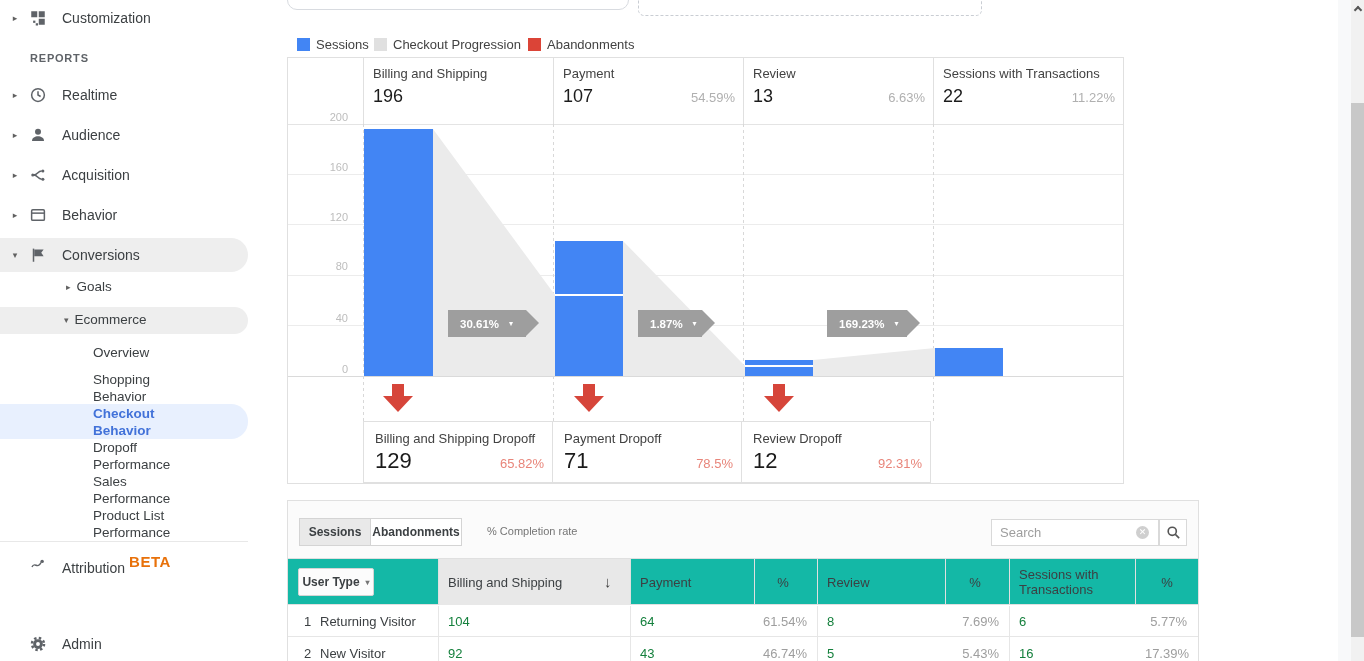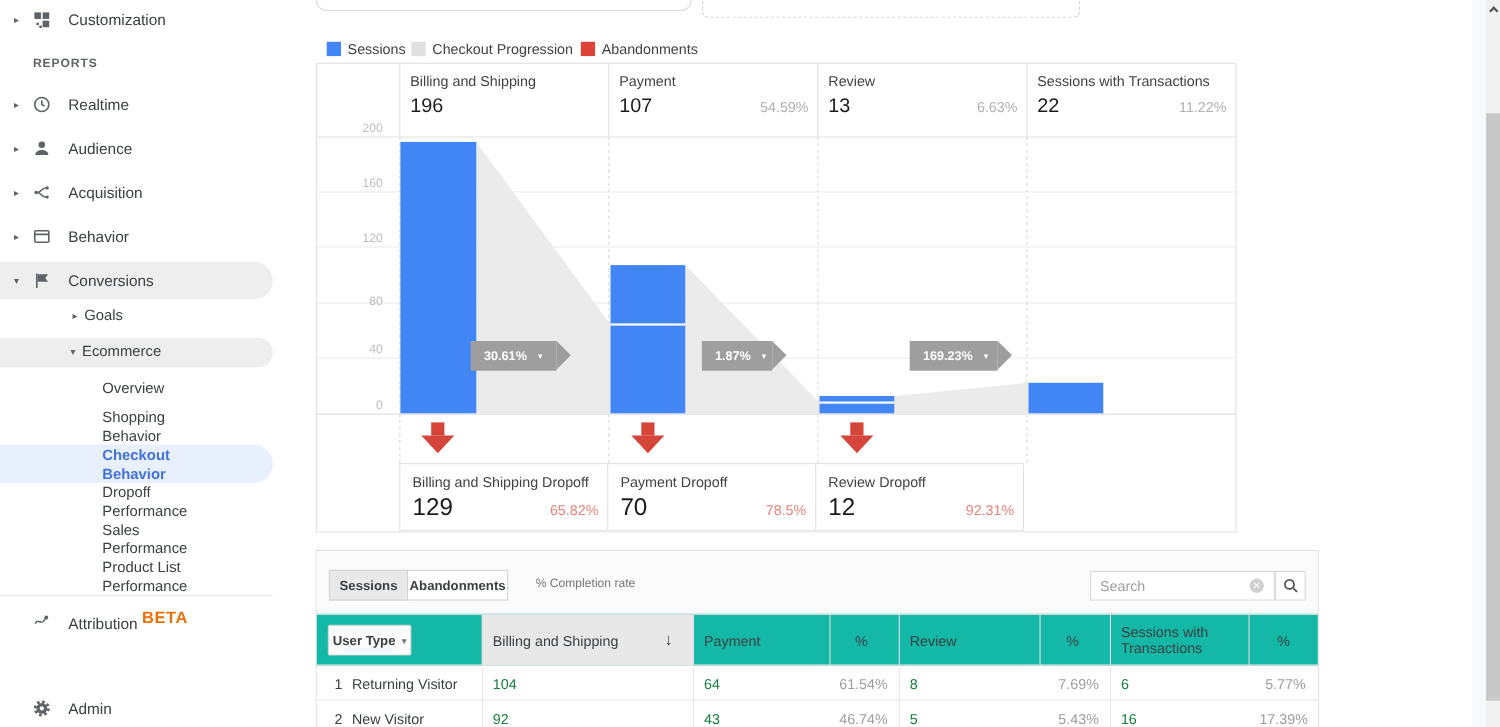--- a/index.html
+++ b/index.html
@@ -285,42 +285,42 @@
   <div class="hline" style="left:288px; top:124px; width:835px; background:#e4e4e4;"></div>
   <div class="hline" style="left:288px; top:174px; width:835px;"></div>
   <div class="hline" style="left:288px; top:224px; width:835px;"></div>
   <div class="hline" style="left:288px; top:275px; width:835px;"></div>
   <div class="hline" style="left:288px; top:325px; width:835px;"></div>
   <div class="hline" style="left:288px; top:376px; width:835px; background:#dadada;"></div>
 
   <div class="ylab" style="left:288px; top:111px;">200</div>
   <div class="ylab" style="left:288px; top:161px;">160</div>
   <div class="ylab" style="left:288px; top:211px;">120</div>
-  <div class="ylab" style="left:288px; top:268px;">80</div>
+  <div class="ylab" style="left:288px; top:260px;">80</div>
   <div class="ylab" style="left:288px; top:312px;">40</div>
   <div class="ylab" style="left:288px; top:363px;">0</div>
 
   <div class="vdash" style="left:363px; top:124px; height:297px;"></div>
   <div class="vdash" style="left:553px; top:124px; height:297px;"></div>
   <div class="vdash" style="left:743px; top:124px; height:297px;"></div>
   <div class="vdash" style="left:933px; top:124px; height:297px;"></div>
 
   <svg class="abs" style="left:287px; top:124px;" width="836" height="252" viewBox="0 0 836 252">
     <polygon points="146,5 268,171 268,252 146,252" fill="#ebebeb"></polygon>
     <polygon points="336,117 458,242 458,252 336,252" fill="#ebebeb"></polygon>
     <polygon points="526,236 648,224 648,252 526,252" fill="#ebebeb"></polygon>
     <rect x="77" y="5" width="69" height="247" fill="#4285f4"></rect>
     <rect x="268" y="117" width="68" height="135" fill="#4285f4"></rect>
     <rect x="268" y="170" width="68" height="2" fill="#ffffff"></rect>
     <rect x="458" y="236" width="68" height="16" fill="#4285f4"></rect>
     <rect x="458" y="241" width="68" height="2" fill="#ffffff"></rect>
     <rect x="648" y="224" width="68" height="28" fill="#4285f4"></rect>
   </svg>
 
-  <div class="badge" style="left:428px; width:78px;">
+  <div class="badge" style="left:448px; width:78px;">
     <span class="badge-pct">30.61%</span>
     <span class="badge-caret">▾</span>
   </div>
   <div class="badge" style="left:638px; width:64px;">
     <span class="badge-pct">1.87%</span>
     <span class="badge-caret">▾</span>
   </div>
   <div class="badge" style="left:827px; width:80px;">
     <span class="badge-pct">169.23%</span>
     <span class="badge-caret">▾</span>
@@ -342,21 +342,21 @@
   <div class="drop-card" style="left:363px;">
     <div class="drop-name">Billing and Shipping Dropoff</div>
     <div class="drop-vals">
       <span class="drop-value">129</span>
       <span class="drop-pct">65.82%</span>
     </div>
   </div>
   <div class="drop-card" style="left:552px;">
     <div class="drop-name">Payment Dropoff</div>
     <div class="drop-vals">
-      <span class="drop-value">70</span>
+      <span class="drop-value">71</span>
       <span class="drop-pct">78.5%</span>
     </div>
   </div>
   <div class="drop-card" style="left:741px;">
     <div class="drop-name">Review Dropoff</div>
     <div class="drop-vals">
       <span class="drop-value">12</span>
       <span class="drop-pct">92.31%</span>
     </div>
   </div>

